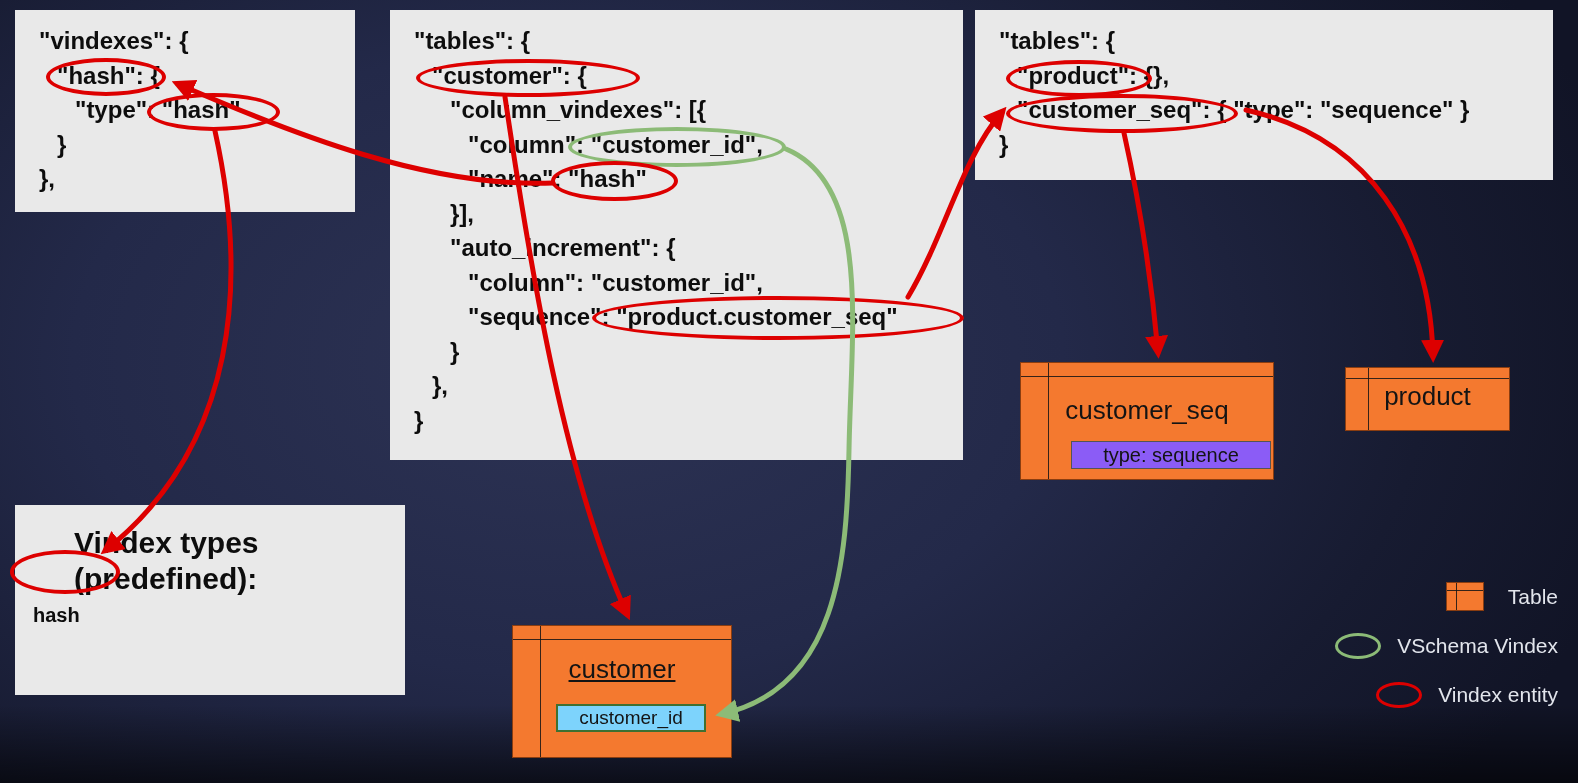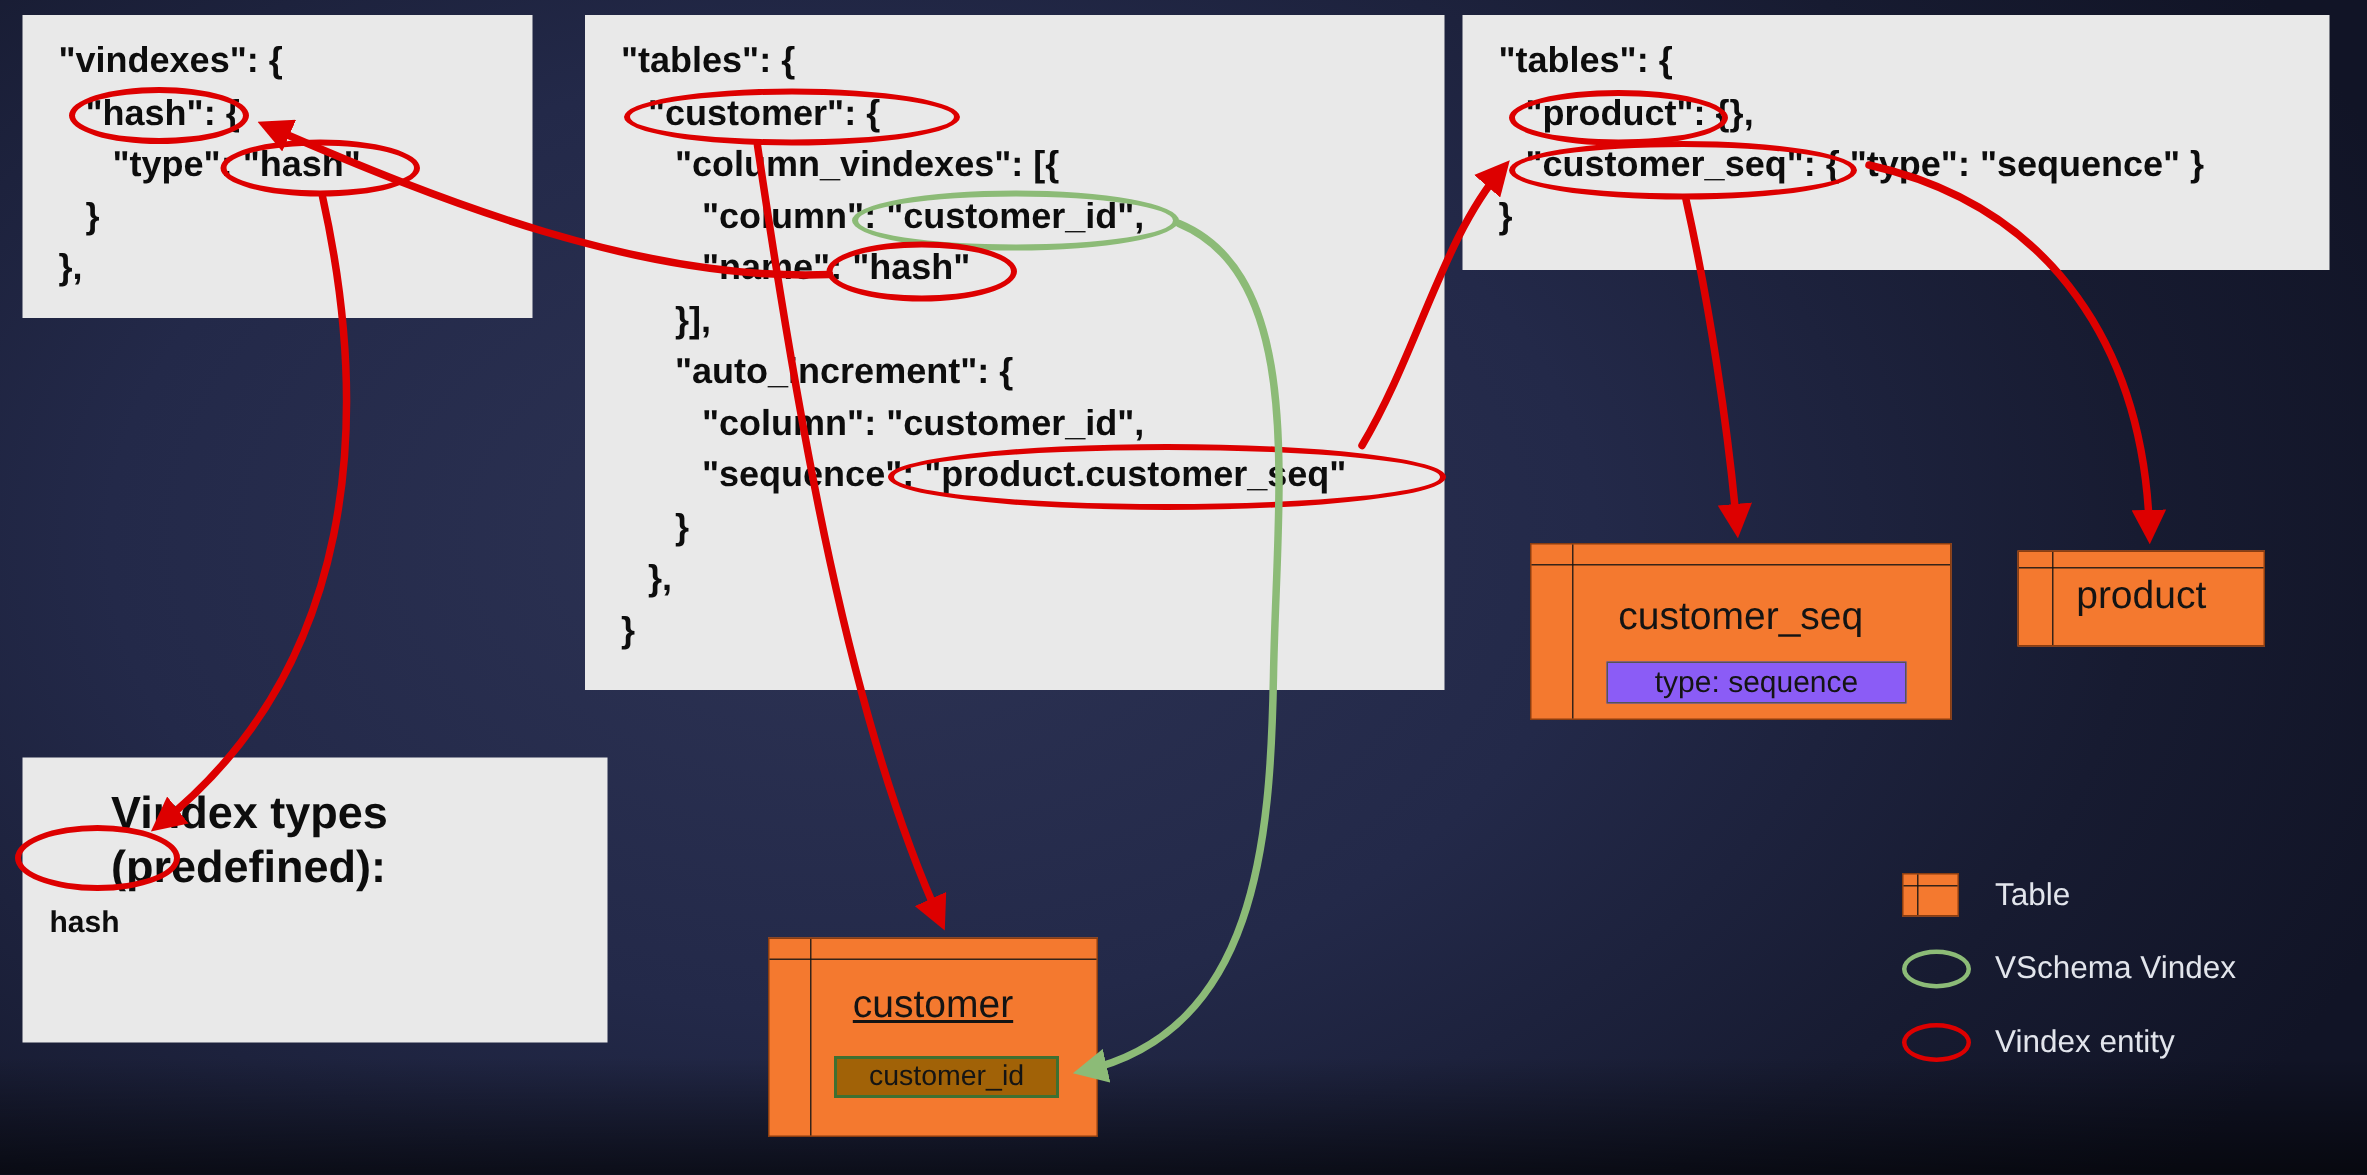--- a/index.html
+++ b/index.html
@@ -39,23 +39,23 @@
   .tbl-title{ position:absolute; width:100%; text-align:center; font-size:26px; }
   .inner-box{
     position:absolute; text-align:center; overflow:hidden;
   }
   #tbl-customer  { left:512px; top:625px; width:220px; height:133px; }
   #tbl-customer .tbl-hline{ top:13px; }
   #tbl-customer .tbl-vline{ left:27px; }
   #tbl-customer .tbl-title{ top:28px;text-decoration:underline; }
   #tbl-customer .pk-box{
     left:43px; top:78px; width:150px; height:28px;
-    background:#a16207; border:2px solid #3f7031; font-size:19px; line-height:24px;
-  }
-  #tbl-customer-seq{ left:1020px; top:362px; width:281px; height:118px; }
+    background:#7dd3fc; border:2px solid #3f7031; font-size:19px; line-height:24px;
+  }
+  #tbl-customer-seq{ left:1020px; top:362px; width:254px; height:118px; }
   #tbl-customer-seq .tbl-hline{ top:13px; }
   #tbl-customer-seq .tbl-vline{ left:27px; }
   #tbl-customer-seq .tbl-title{ top:32px; }
   #tbl-customer-seq .attr-box{
     left:50px; top:78px; width:200px; height:28px;
     background:#8b5cf6; border:1px solid #555; font-size:20px; line-height:26px;
   }
   #tbl-product{ left:1345px; top:367px; width:165px; height:64px; }
   #tbl-product .tbl-hline{ top:10px; }
   #tbl-product .tbl-vline{ left:22px; }
@@ -63,21 +63,21 @@
 
   
   .ellipse{
     position:absolute; border-radius:50%; background:transparent; pointer-events:none;
   }
   .ellipse.red  { border:4px solid #dd0000; }
   .ellipse.green{ border:4px solid #8cbb77; }
 
   
   .legend{ position:absolute; left:1268px; top:572px; width:290px; }
-  .legend-row{ display:flex; align-items:center; height:49px; }
+  .legend-row{ display:flex; align-items:center; height:49px;justify-content:flex-end; }
   .legend-icon-cell{ width:62px; display:flex; justify-content:flex-start; align-items:center; }
   .legend-label{ color:#e2e5ec; font-size:21px; }
   .li-table{
     position:relative; width:38px; height:29px; background:#f4792f; border:1px solid #8a3d10;
   }
   .li-table .tbl-hline{ top:7px; border-top-width:1.4px; }
   .li-table .tbl-vline{ left:9px; border-left-width:1.4px; }
   .li-square{ width:26px; height:26px; background:#90bd74; border:1px solid #3f7031; margin-left:6px; }
   .li-ellipse{ width:46px; height:26px; border-radius:50%; background:transparent; }
   .li-ellipse.green{ border:3px solid #8cbb77; }

